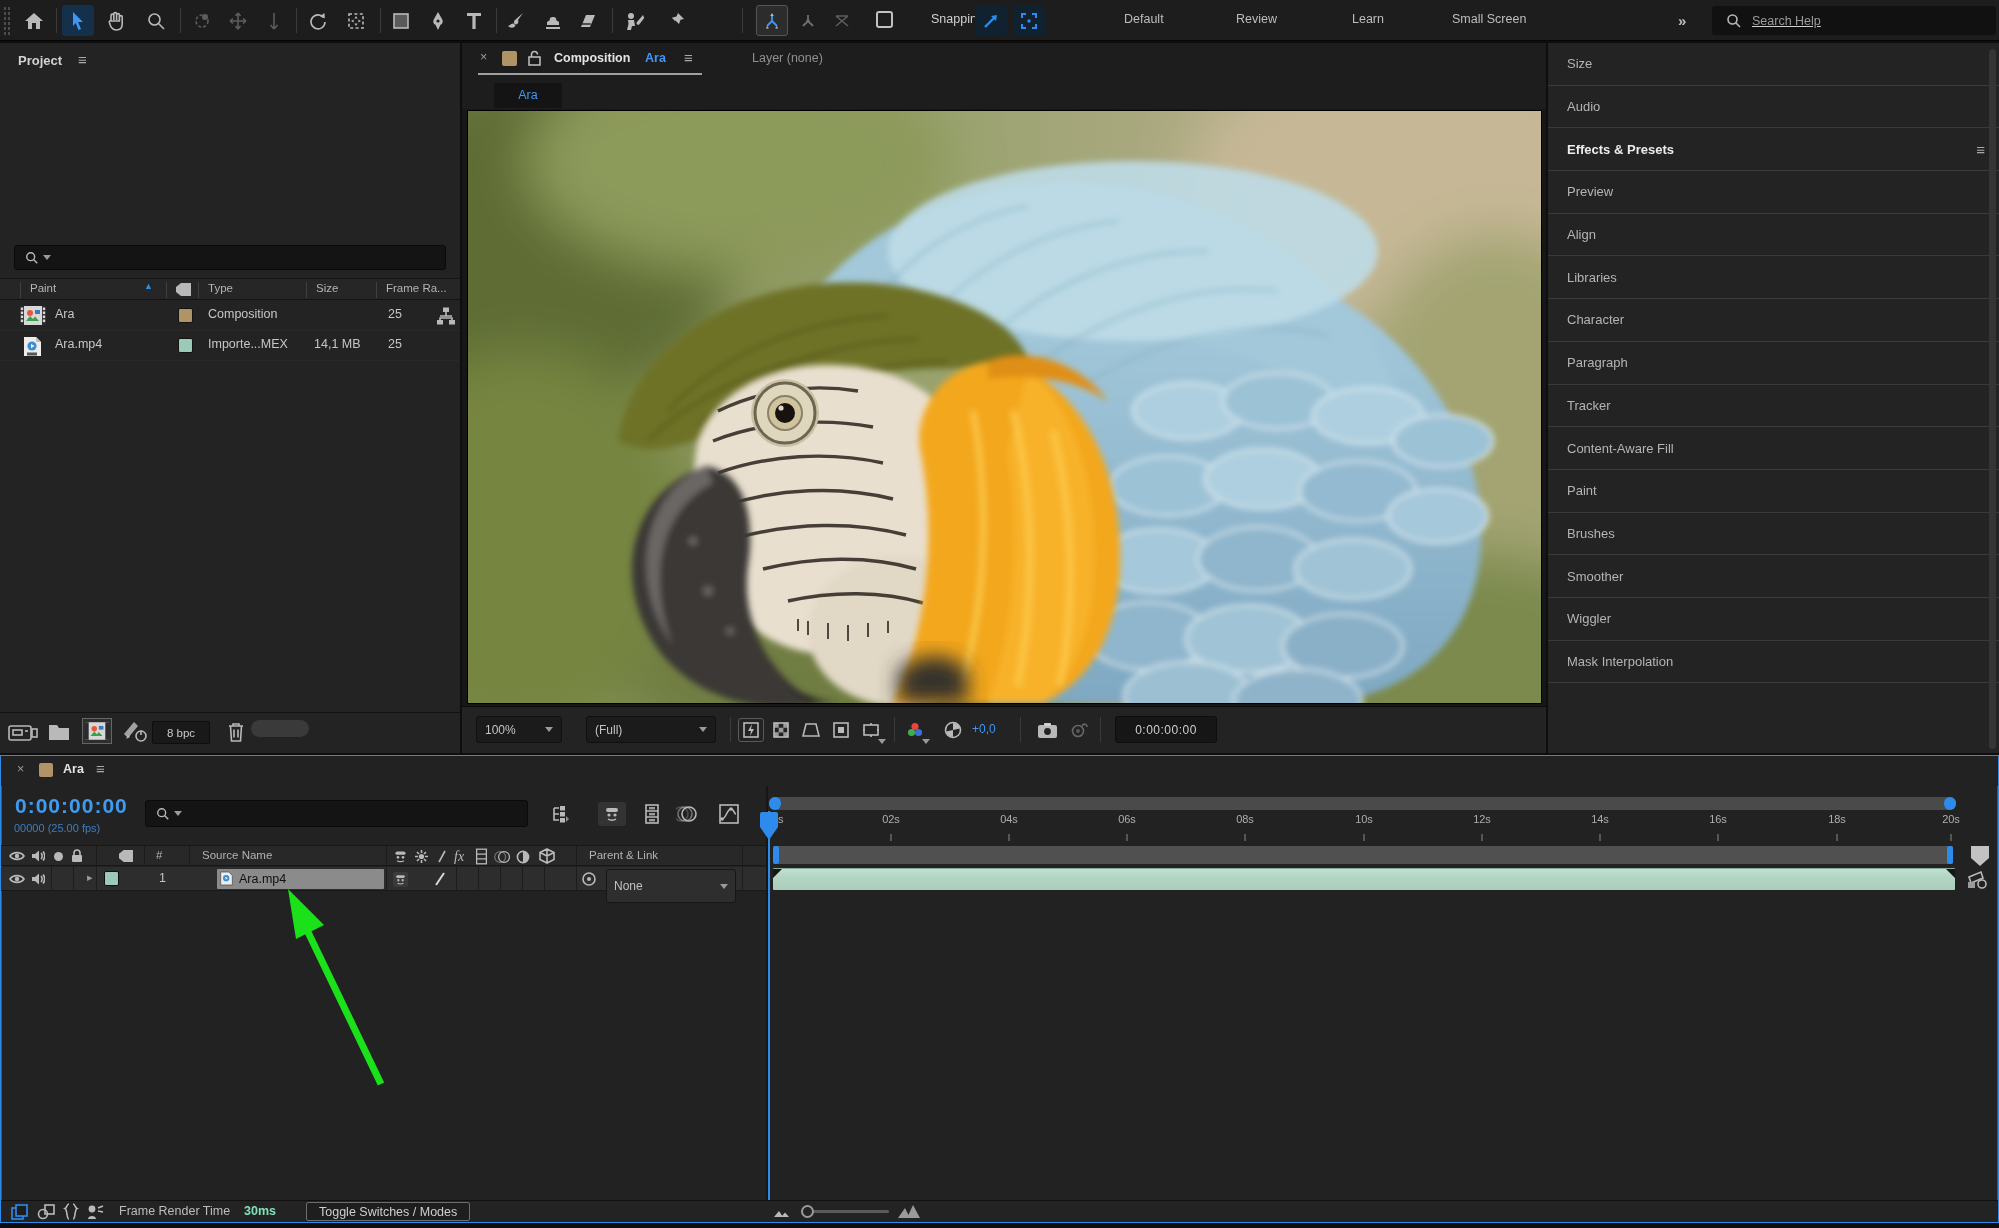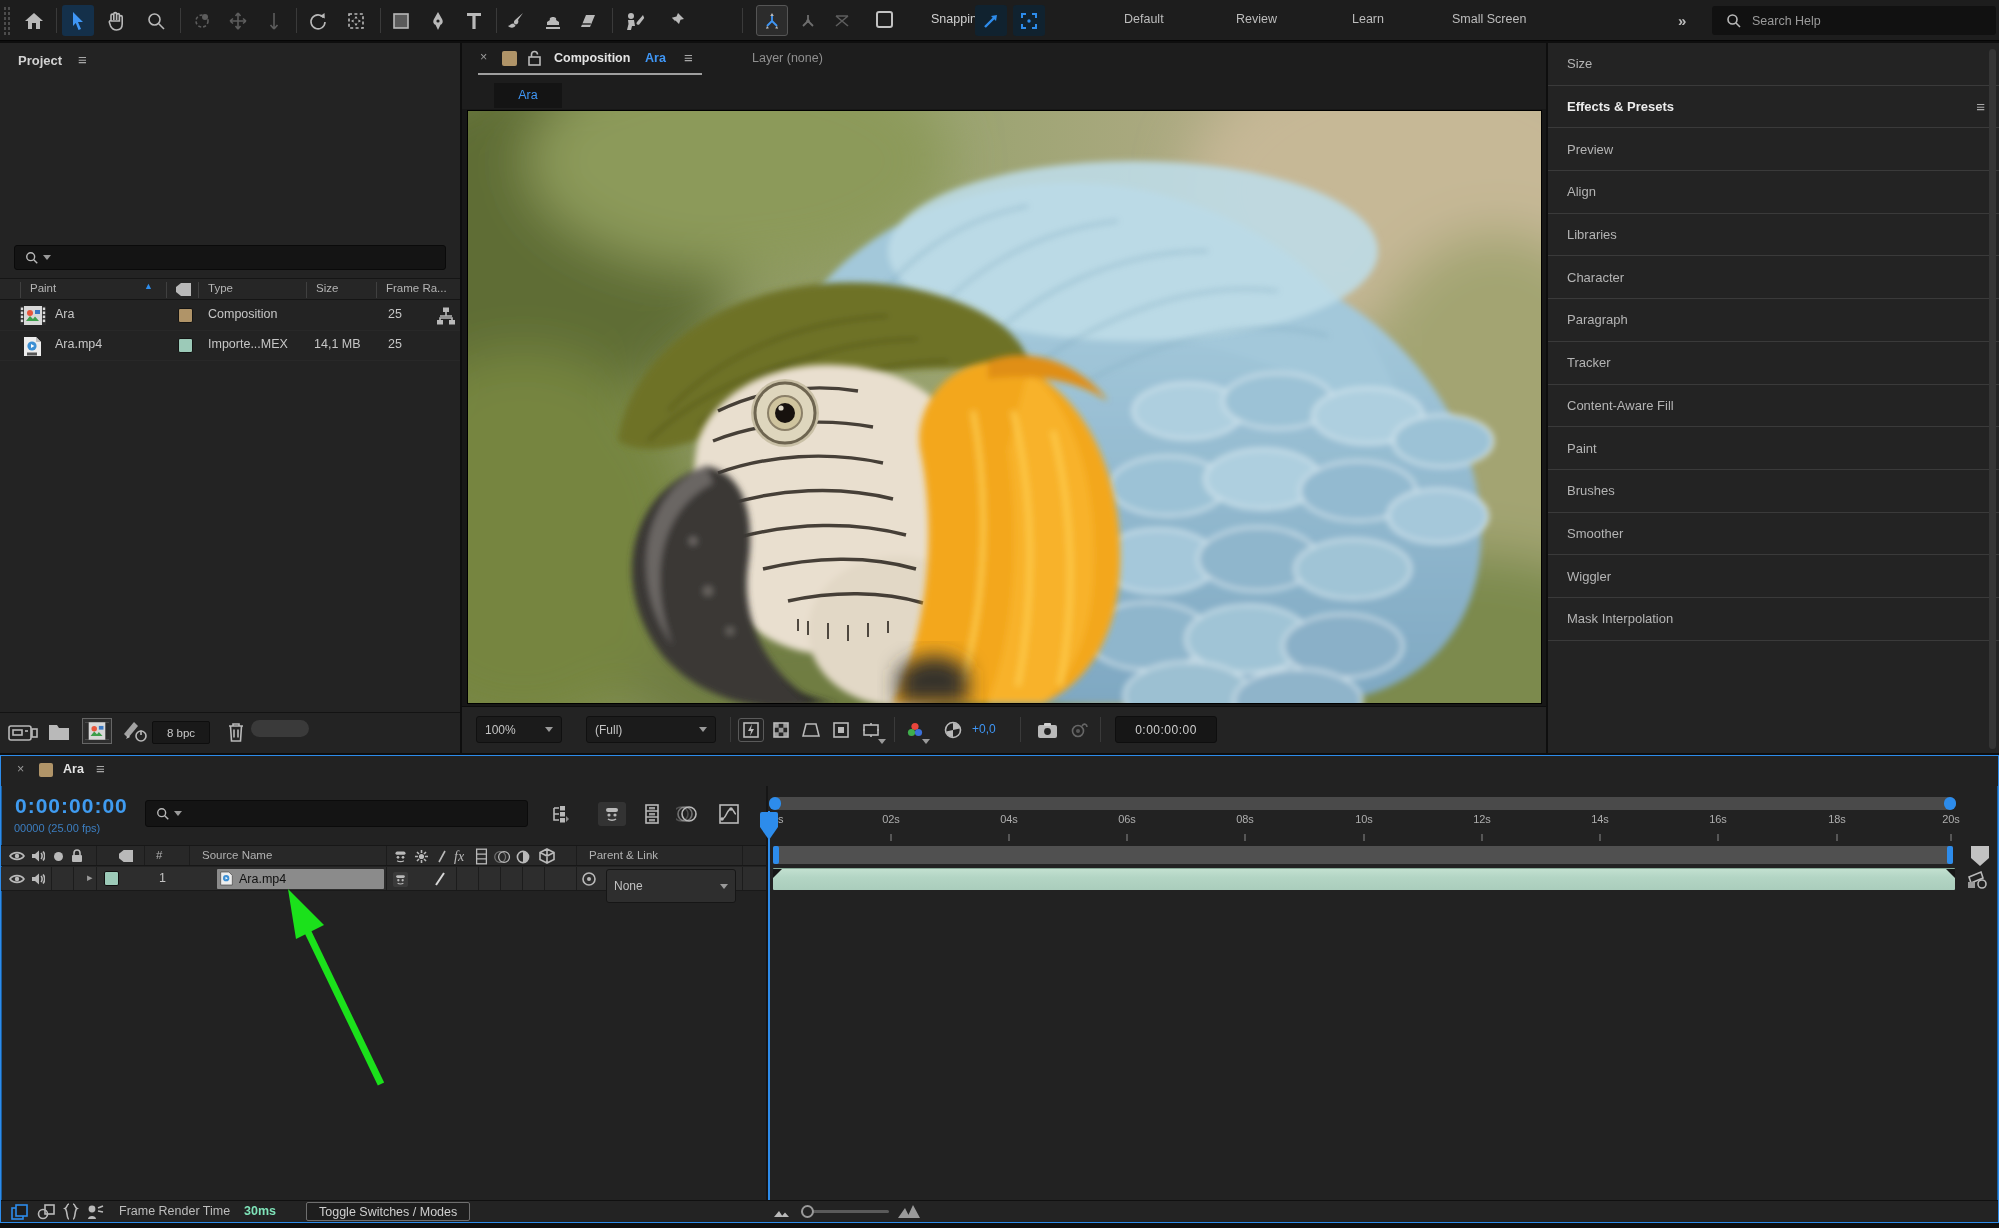--- a/index.html
+++ b/index.html
@@ -4,21 +4,21 @@
 <style>
   * { margin:0; padding:0; box-sizing:border-box; }
   html,body { width:1999px; height:1228px; background:#0e0e0e; overflow:hidden;
               font-family:"Liberation Sans", sans-serif; color:#b9b9b9; }
   .abs { position:absolute; }
   .panel { background:#232323; }
   svg { display:block; }
   .ic { stroke:#b9b9b9; fill:none; stroke-width:1.6; }
   .ic-dim { stroke:#5d5d5d; }
   .ic-fill { fill:#b9b9b9; stroke:none; }
-  input { outline:none; border:none; }
+  input { outline:none; border:none;text-decoration:underline; }
 
   
   #toolbar { left:0; top:0; width:1999px; height:41px; background:#1d1d1d; border-bottom:1px solid #060606; }
   .tool { position:absolute; top:5px; width:32px; height:31px; display:flex; align-items:center; justify-content:center; border-radius:3px; }
   .tool.active { background:#14304a; }
   .tsep { position:absolute; top:8px; width:1px; height:25px; background:#3a3a3a; }
   .wslabel { position:absolute; top:12px; font-size:12.5px; color:#bdbdbd; cursor:default; }
   #help-search { position:absolute; left:1712px; top:6px; width:284px; height:29px; background:#111111; border-radius:3px; display:flex; align-items:center; }
   #help-search input { background:transparent; color:#cfcfcf; font-size:12.5px; width:200px; }
   #help-search input::placeholder { color:#9a9a9a; }
@@ -569,20 +569,23 @@
     </div>
     <div class="tsep" style="left:638px;top:10px"></div>
     <div class="tcbox">0:00:00:00</div>
   </div>
 </div>
 
 <div id="rightpanel" class="abs panel">
   <div class="ritem">
       <span>Size</span>
     </div>
+  <div class="ritem">
+      <span>Audio</span>
+    </div>
   <div class="ritem bright">
     <span>Effects &amp; Presets</span>
     <span class="hamburger" style="margin-left:auto;margin-right:14px">≡</span>
   </div>
   <div class="ritem">
       <span>Preview</span>
     </div>
   <div class="ritem">
       <span>Align</span>
     </div>

